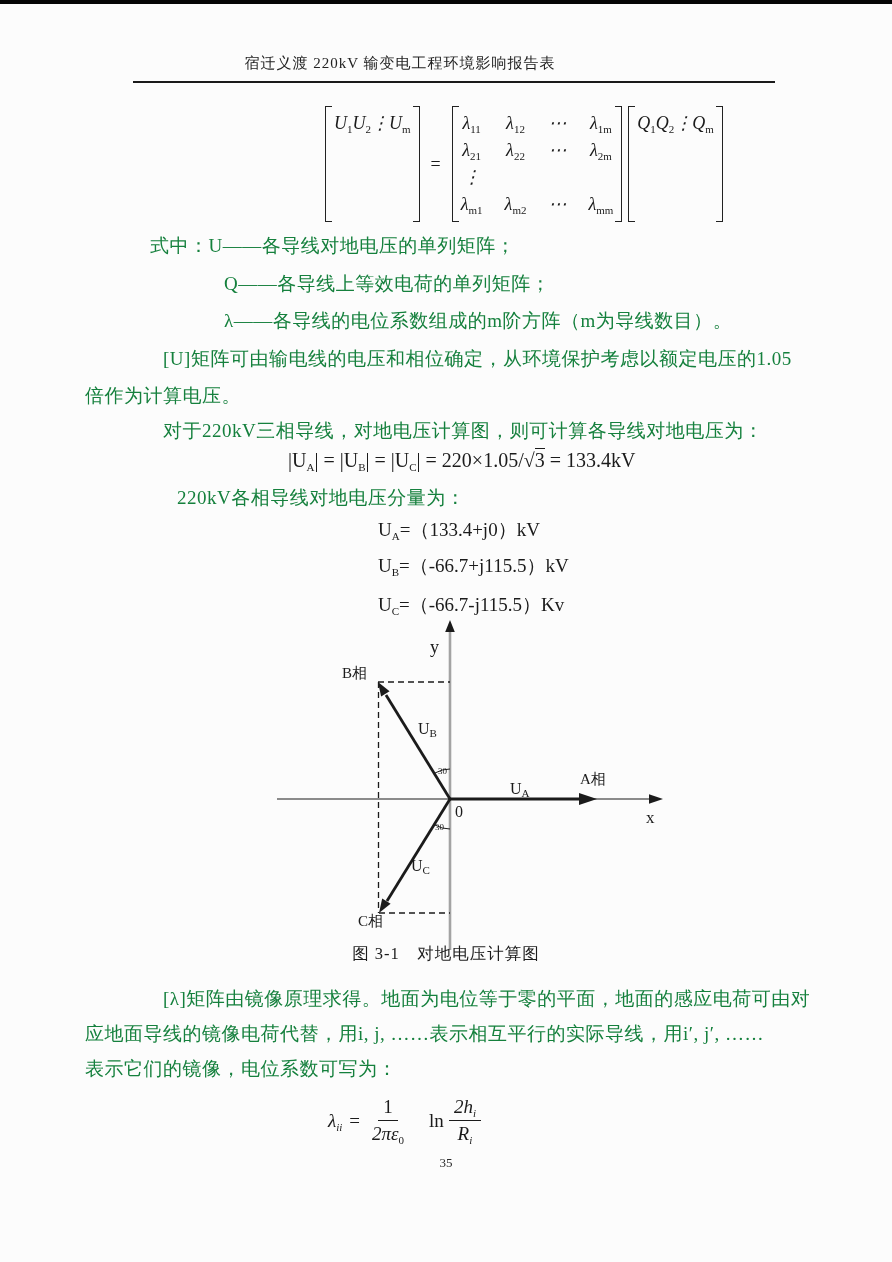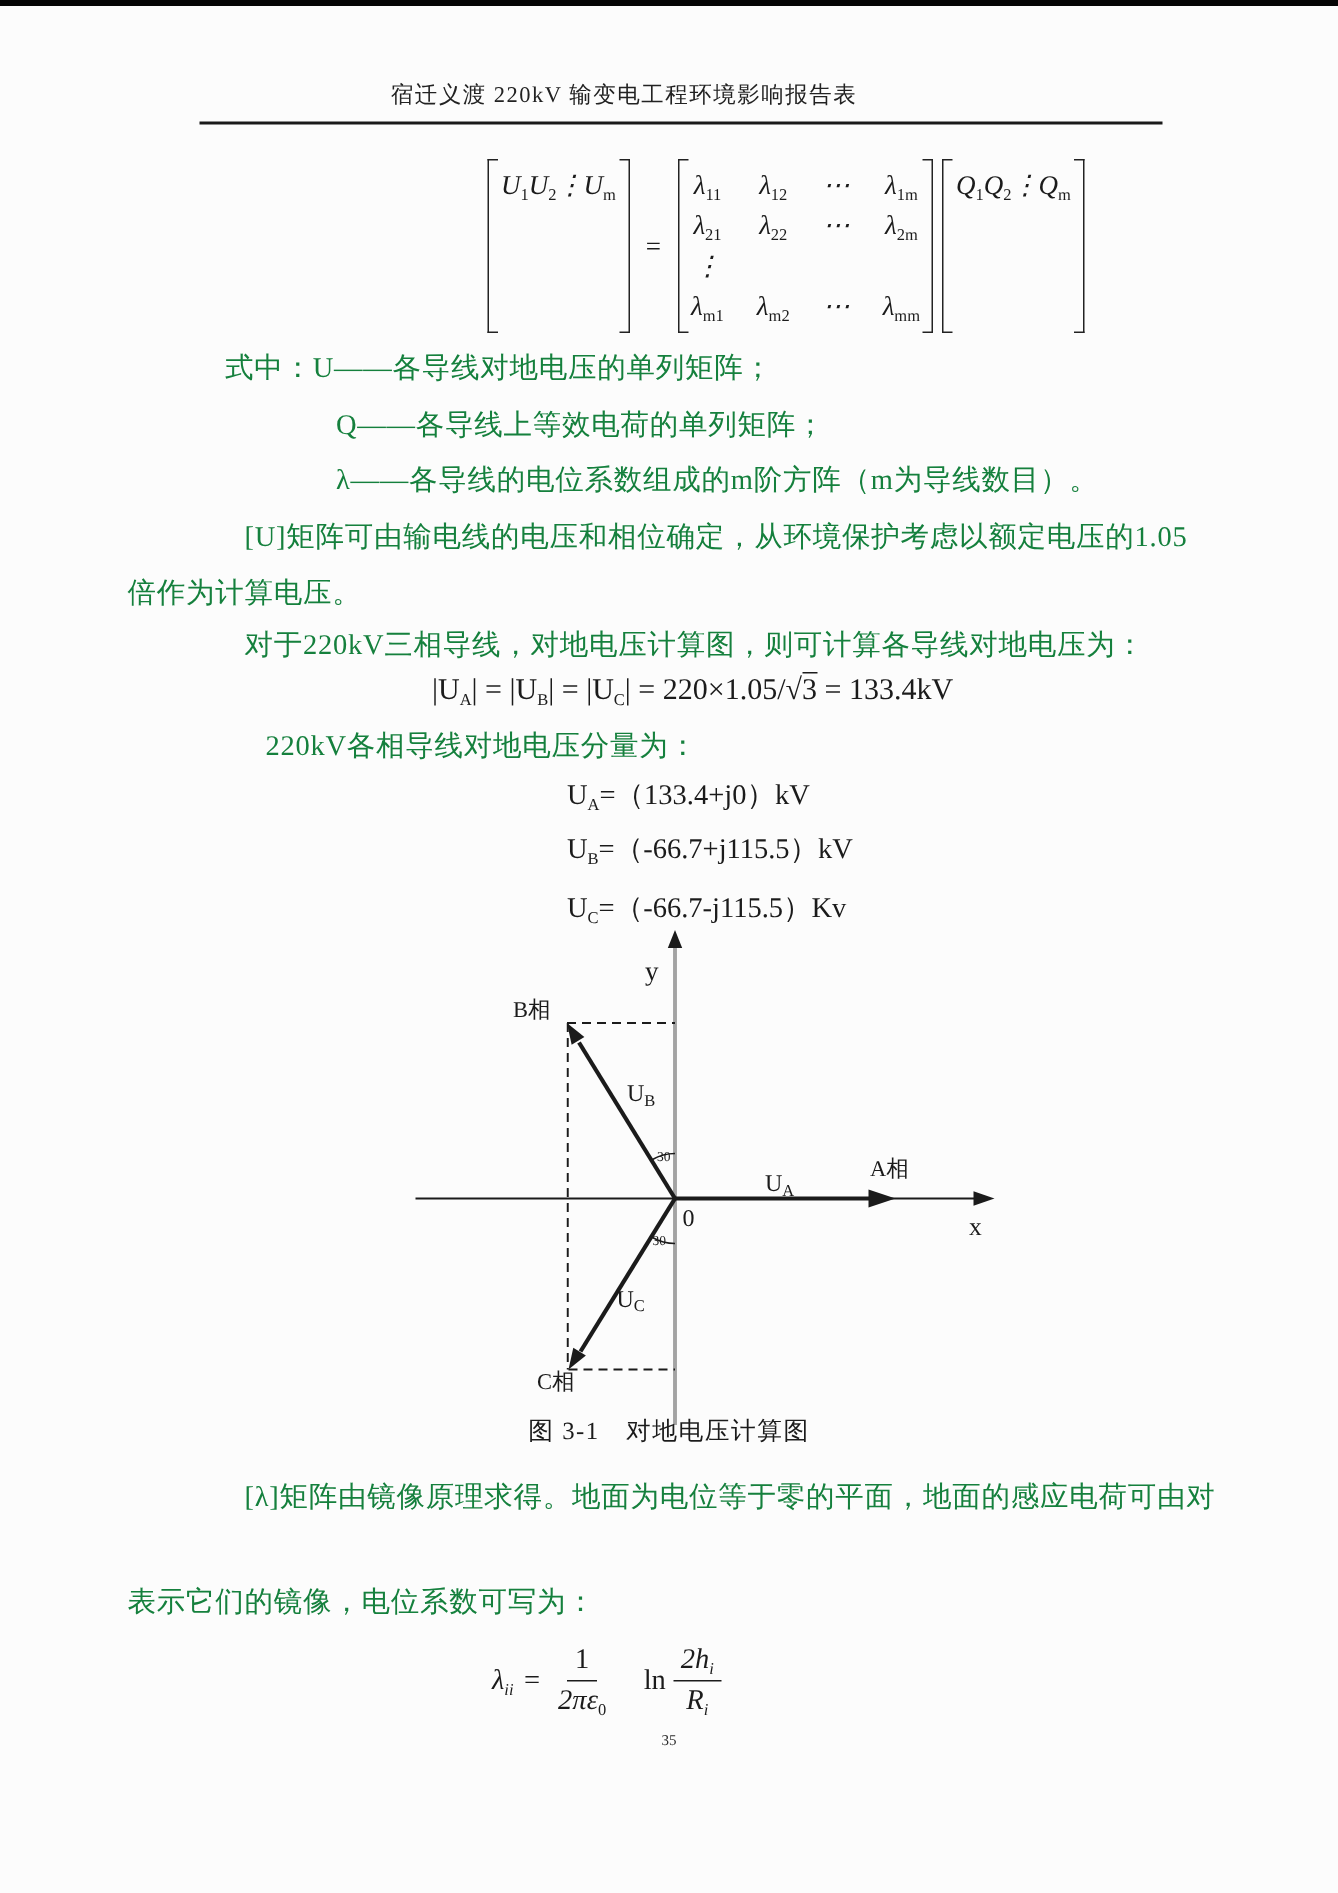--- a/index.html
+++ b/index.html
@@ -7,21 +7,21 @@
   .page{
     position:relative;
     width:892px;height:1262px;
     background:#fcfcfc;
     overflow:hidden;
     font-family:"Liberation Serif","DejaVu Serif",serif;
     color:#1b1b1b;
   }
   .topbar{position:absolute;top:0;left:0;width:892px;height:4px;background:#050505;}
   .header{position:absolute;top:54px;left:0;width:800px;text-align:center;
-    font-size:15px;letter-spacing:1px;color:#222;padding-left:16px;}
+    font-size:15px;letter-spacing:1px;color:#222;}
   .header-rule{position:absolute;top:81px;left:133px;width:642px;border-bottom:2px solid #1a1a1a;}
 
   
   .matrix-eq{position:absolute;top:106px;left:322px;display:flex;align-items:center;
     font-size:18px;}
   .vec{position:relative;display:flex;flex-direction:row;justify-content:space-around;
     padding:4px 9px;margin:0 3px;height:108px;}
   .br-l,.br-r{position:absolute;top:0;bottom:0;width:6px;border:1.8px solid #222;}
   .br-l{left:0;border-right:none;}
   .br-r{right:0;border-left:none;}
@@ -46,21 +46,21 @@
 
   
   .f-lam{position:absolute;top:1096px;left:328px;display:flex;align-items:center;
     font-size:19px;}
   .f-lam .frac{display:inline-flex;flex-direction:column;align-items:center;margin:0 5px;}
   .f-lam .num{padding:0 5px 2px 5px;border-bottom:1.4px solid #1b1b1b;line-height:22px;}
   .f-lam .den{padding-top:2px;line-height:22px;}
   .f-lam .lnop{margin-left:20px;}
   .f-lam i{font-style:italic;}
   .pagenum{position:absolute;top:1155px;left:0;width:892px;text-align:center;
-    font-size:10px;color:#2a2a2a;}
+    font-size:13px;color:#2a2a2a;}
   svg text{font-family:"Liberation Serif","DejaVu Serif",serif;fill:#1b1b1b;}
 </style>
 </head>
 <body>
 
 <div class="page">
   <div class="topbar"></div>
 
   <div class="header">宿迁义渡 220kV 输变电工程环境影响报告表</div>
   <div class="header-rule"></div>
@@ -170,20 +170,21 @@
       <text x="148" y="114" font-size="16"><tspan>U</tspan><tspan dy="3" font-size="11">B</tspan></text>
       <text x="141" y="251" font-size="16"><tspan>U</tspan><tspan dy="3" font-size="11">C</tspan></text>
       <text x="168" y="154" font-size="9" fill="#333">30</text>
       <text x="165" y="210" font-size="9" fill="#333">30</text>
     </svg>
   </div>
 
   <div class="caption">图 3-1　对地电压计算图</div>
 
   <div class="tline" style="top:985px;margin-left:78px;">[λ]矩阵由镜像原理求得。地面为电位等于零的平面，地面的感应电荷可由对</div>
+  <div class="tline" style="top:1020px;">应地面导线的镜像电荷代替，用i, j, ……表示相互平行的实际导线，用i′, j′, ……</div>
   <div class="tline" style="top:1055px;">表示它们的镜像，电位系数可写为：</div>
 
   <div class="f-lam">
     <span><i>λ</i><sub><i>ii</i></sub></span>
     <span style="margin:0 7px;">=</span>
     <span class="frac">
       <span class="num">1</span>
       <span class="den"><i>2πε</i><sub>0</sub></span>
     </span>
     <span class="lnop">ln</span>

